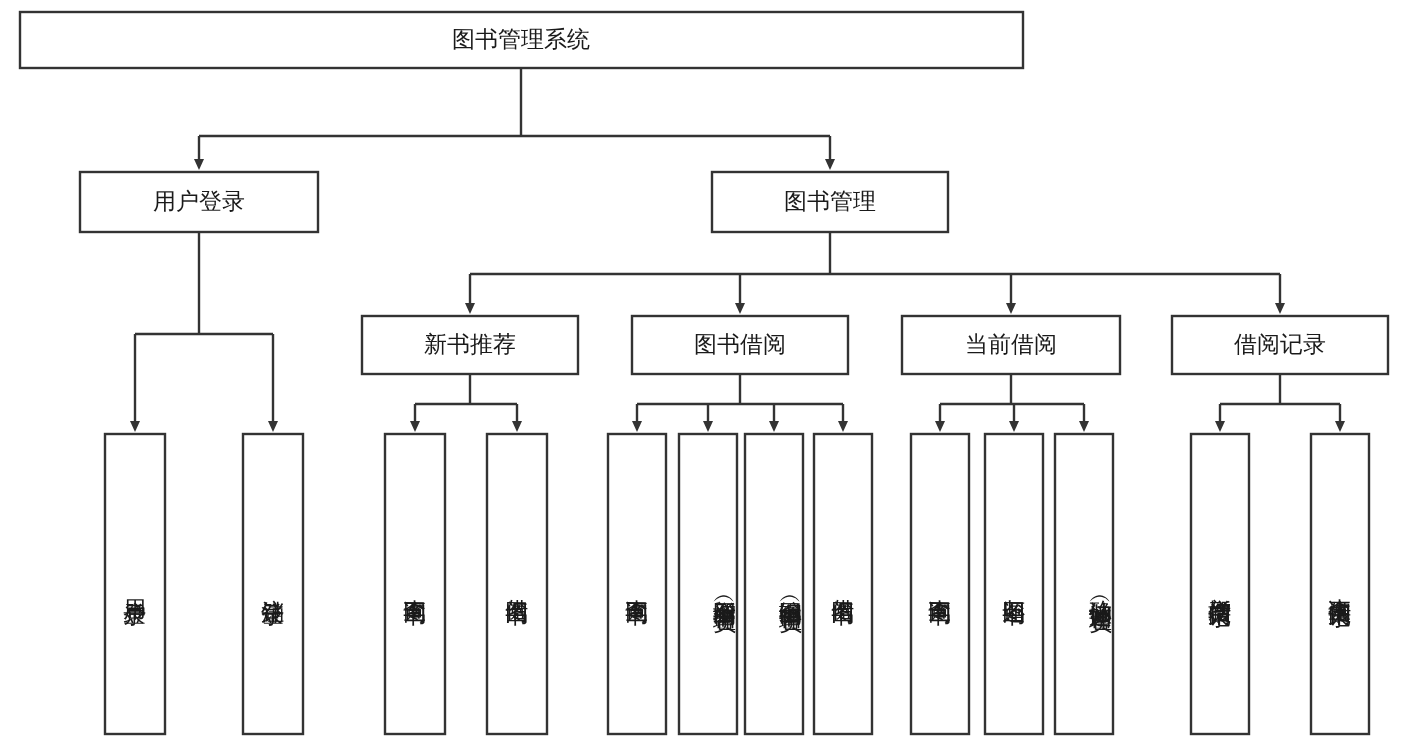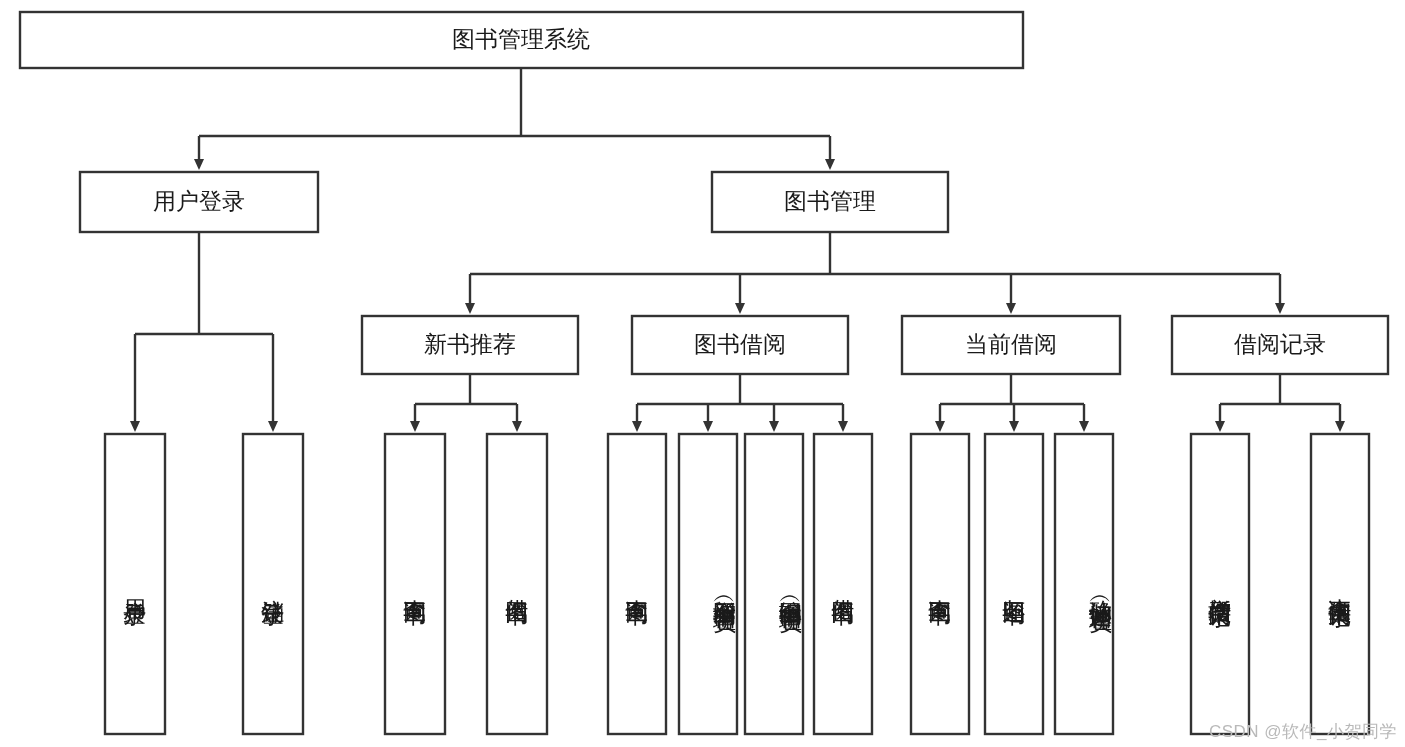--- a/index.html
+++ b/index.html
@@ -169,14 +169,13 @@
   <div class="node-label-v" style="left:608px; top:434px; width:58px; height:300px;">查询图书</div>
   <div class="node-label-v" style="left:679px; top:434px; width:58px; height:300px; align-items:flex-start; padding-top:10px; box-sizing:border-box;">新增图书（管理员）</div>
   <div class="node-label-v" style="left:745px; top:434px; width:58px; height:300px; align-items:flex-start; padding-top:10px; box-sizing:border-box;">编辑图书（管理员）</div>
   <div class="node-label-v" style="left:814px; top:434px; width:58px; height:300px;">借阅图书</div>
   <div class="node-label-v" style="left:911px; top:434px; width:58px; height:300px;">查询图书</div>
   <div class="node-label-v" style="left:985px; top:434px; width:58px; height:300px;">归还图书</div>
   <div class="node-label-v" style="left:1055px; top:434px; width:58px; height:300px; align-items:flex-start; padding-top:10px; box-sizing:border-box;">确认归还（管理员）</div>
   <div class="node-label-v" style="left:1191px; top:434px; width:58px; height:300px;">新增借阅记录</div>
   <div class="node-label-v" style="left:1311px; top:434px; width:58px; height:300px;">查询借阅记录</div>
 
-  <div class="watermark">CSDN @软件_小贺同学</div>
 </div>
 
 </body></html>

